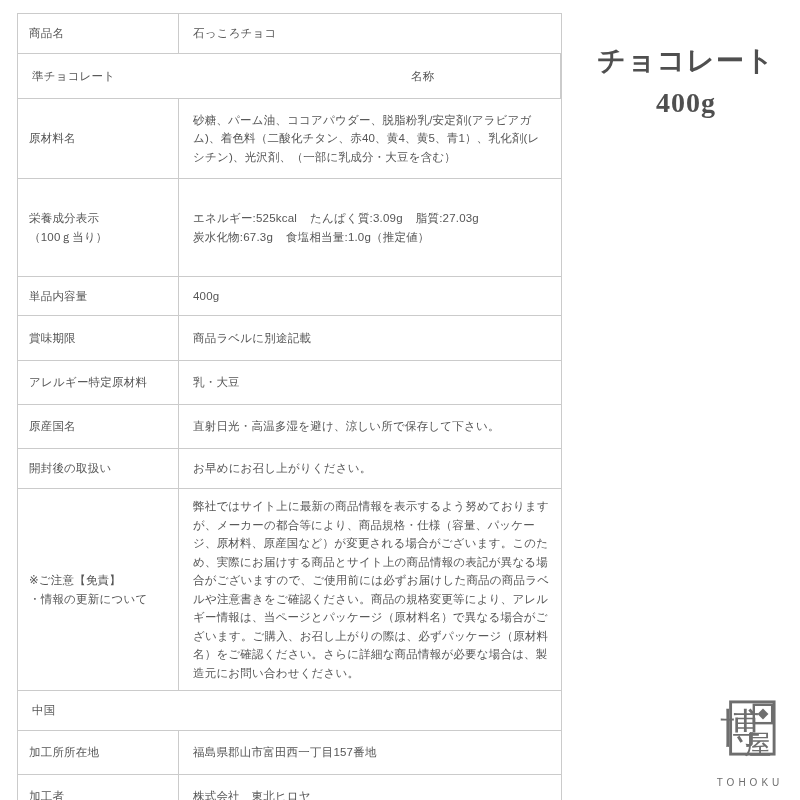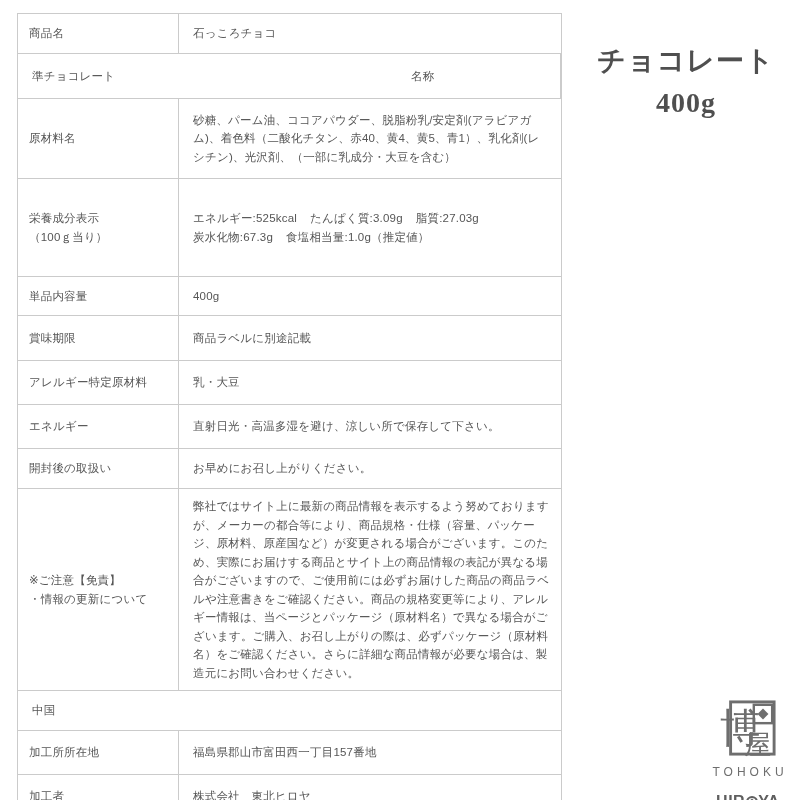--- a/index.html
+++ b/index.html
@@ -36,21 +36,21 @@
 
   
   .title-block { position:absolute; left:594px; top:40px; width:184px;
                  text-align:center; font-family:"Liberation Serif","DejaVu Serif",serif;
                  font-weight:700; font-size:28px; line-height:42px;
                  color:#4f4f4f; letter-spacing:1px; }
 
   
   .logo { position:absolute; left:704px; top:699px; width:88px; text-align:center; }
   .logo-mark { display:block; margin:0 auto; }
-  .logo-tohoku { margin-top:8px; font-size:12px; letter-spacing:4px; color:#6e6e6e;
+  .logo-tohoku { margin-top:20px; font-size:10px; letter-spacing:4px; color:#6e6e6e;
                  text-indent:4px; white-space:nowrap; }
   .logo-hiroya { margin-top:14px; font-size:16px; font-weight:700; color:#5f5f5f;
                  letter-spacing:0.5px; display:flex; justify-content:center;
                  align-items:center; white-space:nowrap; }
   .o-ring { display:inline-block; width:12px; height:12px; border:2px solid #5f5f5f;
             border-radius:50%; position:relative; margin:0 0.5px; }
   .o-ring .o-diamond { position:absolute; left:50%; top:50%; width:5px; height:5px;
             background:#5f5f5f; transform:translate(-50%,-50%) rotate(45deg); }
   .logo-tagline { margin-top:1px; font-size:4.5px; color:#8a8a8a; letter-spacing:0.5px; }
 </style>
@@ -111,21 +111,21 @@
       <div class="row">
         <div class="cell label">
           <div>アレルギー特定原材料</div>
         </div>
         <div class="cell value">
           <div class="vwrap">乳・大豆</div>
         </div>
       </div>
       <div class="row">
         <div class="cell label">
-          <div>エネルギー</div>
+          <div>原産国名</div>
         </div>
         <div class="cell value">
           <div class="vwrap">直射日光・高温多湿を避け、涼しい所で保存して下さい。</div>
         </div>
       </div>
       <div class="row">
         <div class="cell label">
           <div>開封後の取扱い</div>
         </div>
         <div class="cell value">

